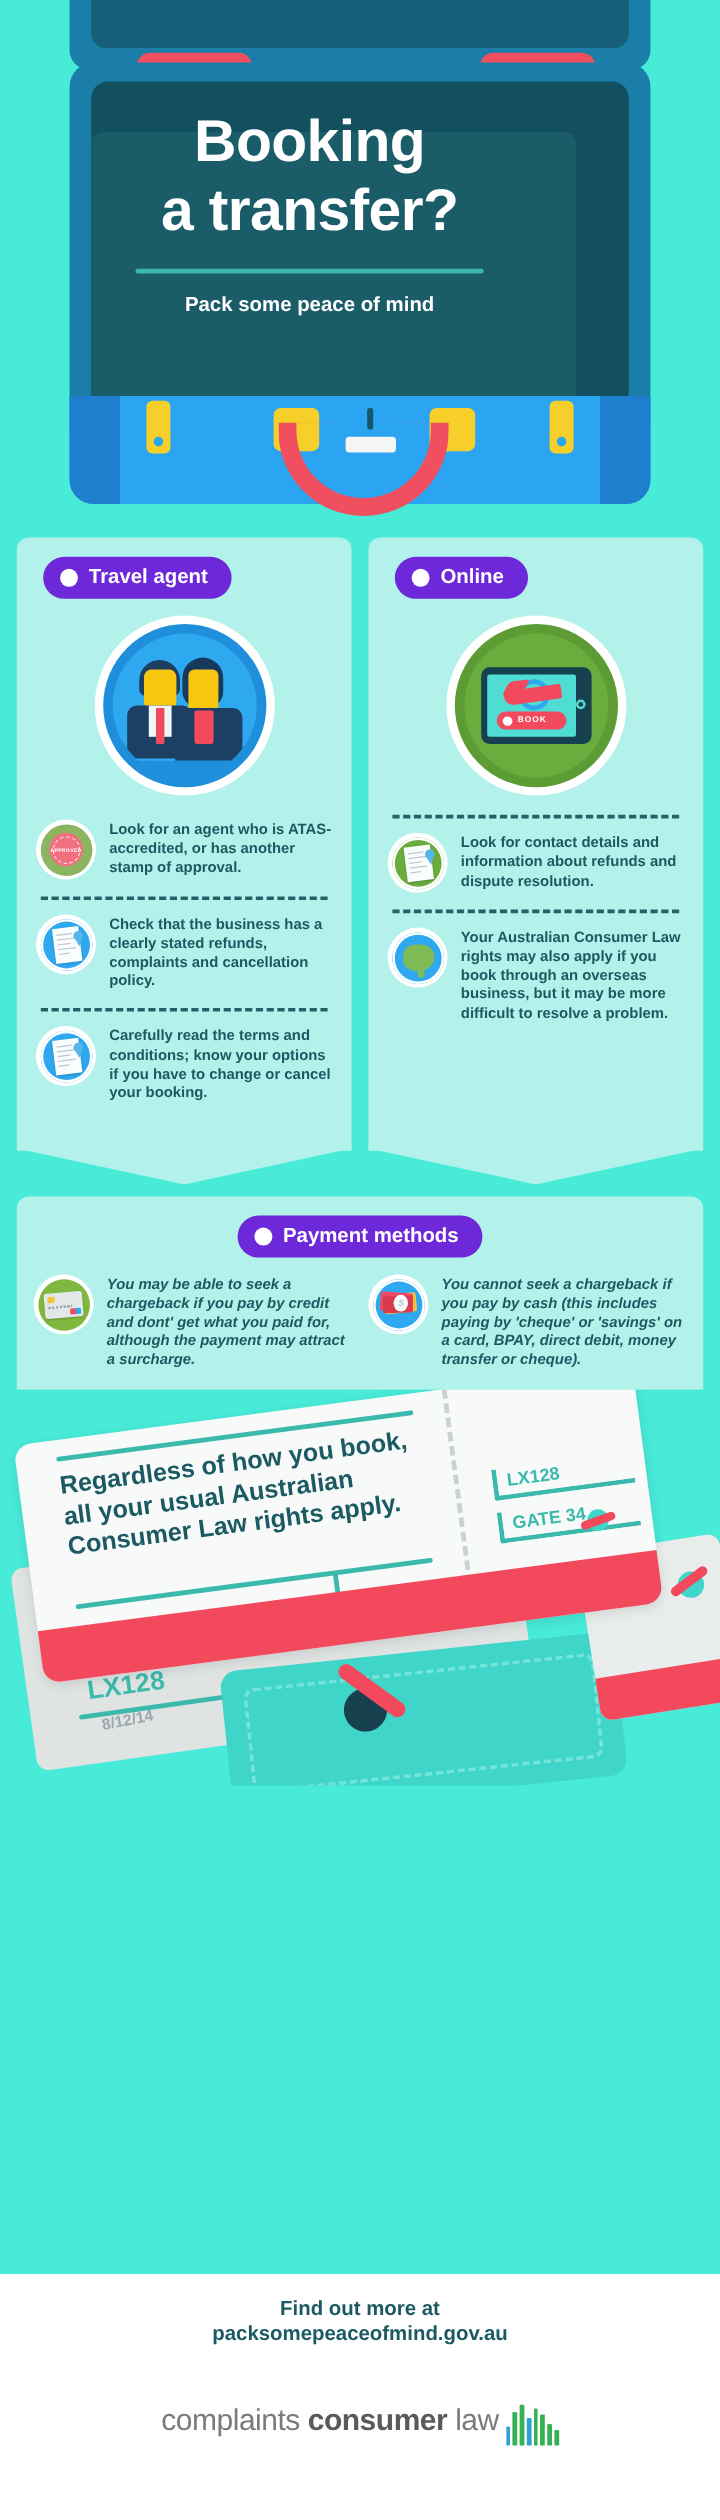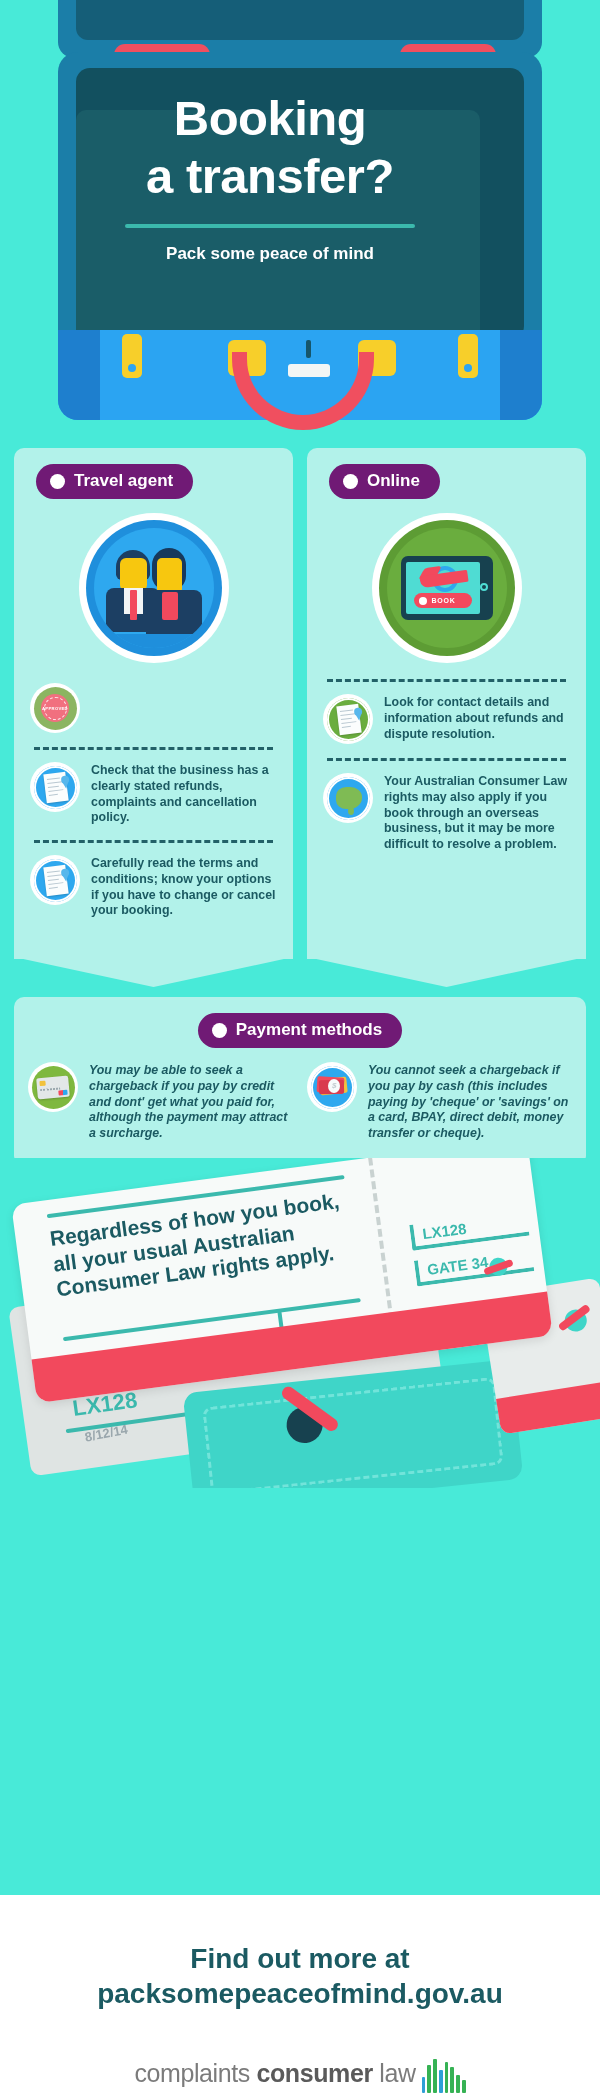--- a/index.html
+++ b/index.html
@@ -122,21 +122,21 @@
   .lock-stem {
     position: absolute;
     left: 306px; top: 340px;
     width: 5px; height: 18px;
     background: #16566b;
     border-radius: 2px;
   }
 
   .title-wrap {
     position: absolute;
-    left: 12px; top: 90px;
+    left: 0; top: 90px;
     width: 516px;
     text-align: center;
     z-index: 4;
   }
   .main-title {
     color: #ffffff;
     font-size: 49px;
     font-weight: bold;
     line-height: 1.18;
     letter-spacing: -0.5px;
@@ -172,21 +172,21 @@
     position: absolute;
     left: 0; bottom: -28px;
     width: 100%; height: 30px;
     background: #b2f2ea;
     clip-path: polygon(0 0, 100% 0, 50% 100%);
   }
   .pill {
     display: inline-flex;
     align-items: center;
     gap: 9px;
-    background: #701a75;
+    background: #6d28d9;
     color: #ffffff;
     font-size: 17px;
     font-weight: bold;
     padding: 7px 20px 8px 14px;
     border-radius: 18px;
     margin-left: 8px;
   }
   .pill.center {
     margin: 0 auto;
     display: flex;
@@ -534,24 +534,24 @@
   
   .footer {
     position: absolute;
     left: 0; bottom: 0;
     width: 600px; height: 205px;
     background: #ffffff;
     text-align: center;
   }
   .find-out {
     color: #1b5a62;
-    font-size: 28px;
+    font-size: 17px;
     font-weight: bold;
     line-height: 1.25;
-    padding-top: 46px;
+    padding-top: 18px;
   }
   .logo-row {
     margin-top: 42px;
     display: flex; align-items: center; justify-content: center; gap: 6px;
   }
   .logo-text { font-size: 25px; color: #7b7b7b; letter-spacing: -0.4px; }
   .logo-text b { color:#5a5a5a; font-weight: 600; }
   .logo-mark {
     width: 44px; height: 40px;
     display:flex; align-items:flex-end; gap:2px;
@@ -623,20 +623,21 @@
       </div>
 
       <div class="bullet">
         <div class="bullet-icon">
           <div class="inner stamp">
             <div class="stamp-circle">
               <span class="stamp-txt">APPROVED</span>
             </div>
           </div>
         </div>
+        <div class="bullet-text">Look for an agent who is ATAS-accredited, or has another stamp of approval.</div>
       </div>
 
       <div class="divider"></div>
 
       <div class="bullet">
         <div class="bullet-icon">
           <div class="inner blue">
             <div class="doc">
               <i style="top:5px;width:13px;"></i>
                 <i style="top:9px;width:15px;"></i>

